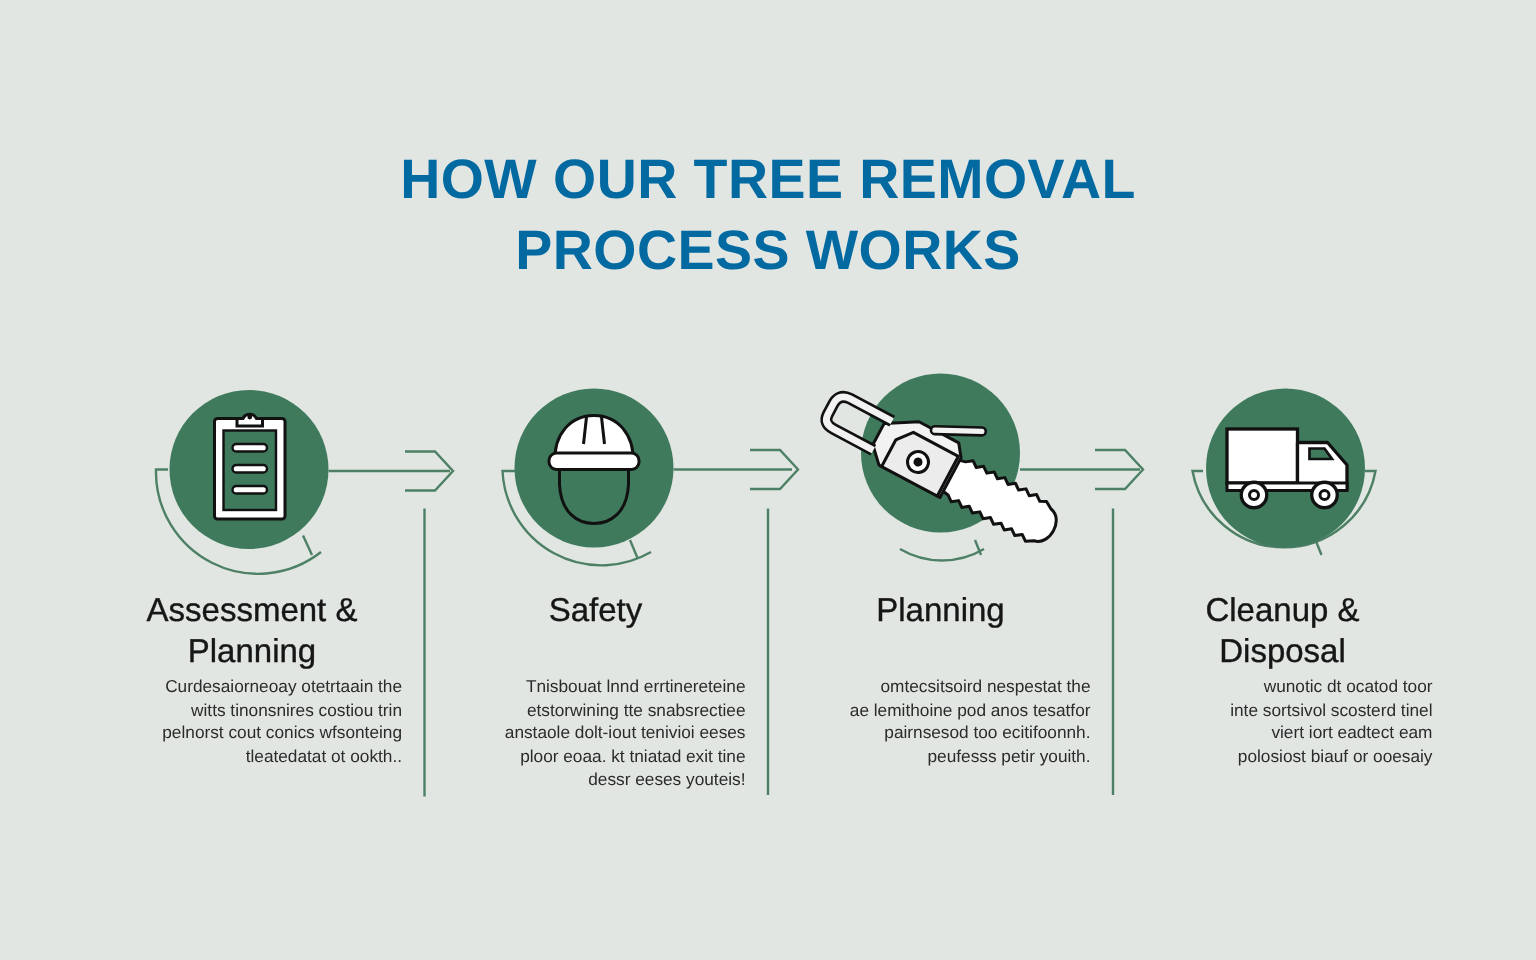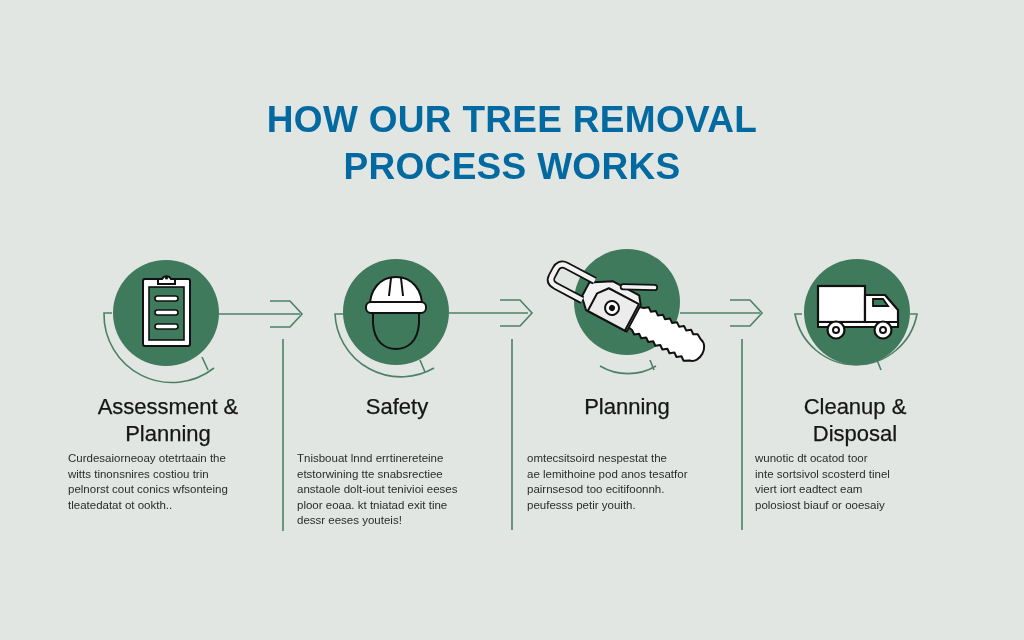--- a/index.html
+++ b/index.html
@@ -38,21 +38,21 @@
     text-align: center;
     font-size: 22px;
     line-height: 27px;
     color: #161616;
     font-weight: 400;
     -webkit-text-stroke: 0.25px #161616;
   }
   .step-title span { display: block; }
   .step-desc {
     position: absolute;
-    text-align: left;
+    text-align: right;
     font-size: 11.5px;
     line-height: 15.6px;
     color: #2b2b2b;
   }
   .step-desc span { display: block; white-space: nowrap; }
 </style>
 </head>
 <body>
 
 <div class="title">

